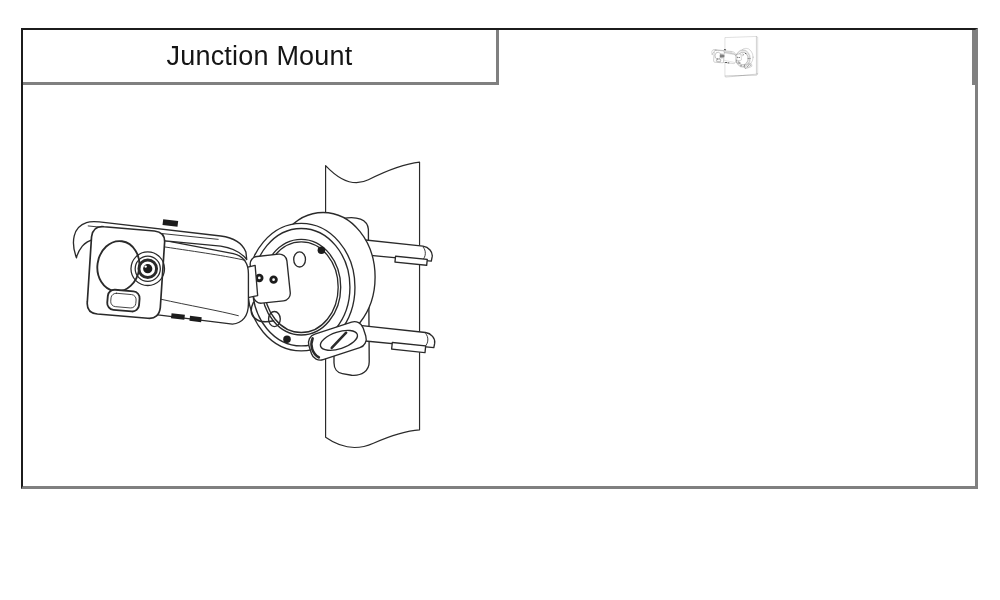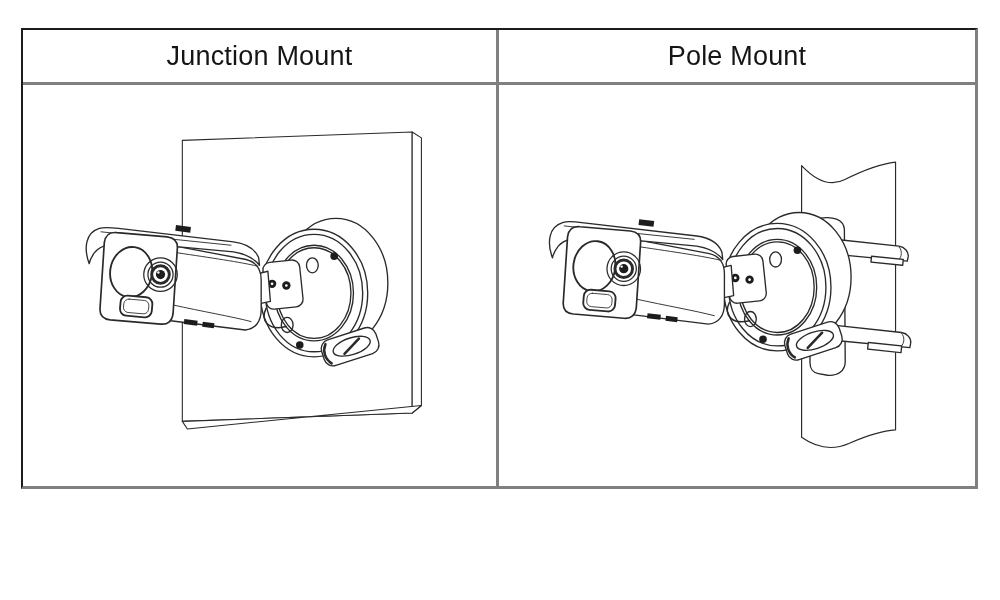--- a/index.html
+++ b/index.html
@@ -92,23 +92,20 @@
         </g>
       </g>
     </defs>
   </svg>
 
   <div class="mount-table">
 
     <div class="hdr-cell left">
       <span>Junction Mount</span>
     </div>
-    <div class="hdr-cell">
-      <span>Pole Mount</span>
-    </div>
 
     <div class="body-cell left">
       <svg class="diagram" viewBox="0 0 476 478" preserveAspectRatio="xMidYMid meet">
         <g stroke="#2a2a2a" stroke-width="1.3" fill="#ffffff" stroke-linejoin="round">
           <polygon points="146,66 420,56 420,391 146,401"></polygon>
           <polygon points="420,56 431,63 431,382 420,391"></polygon>
           <path d="M146,401 L152,410 L431,382 L420,391 Z"></path>
         </g>
         <g>
           <use href="#cam-assembly"></use>

